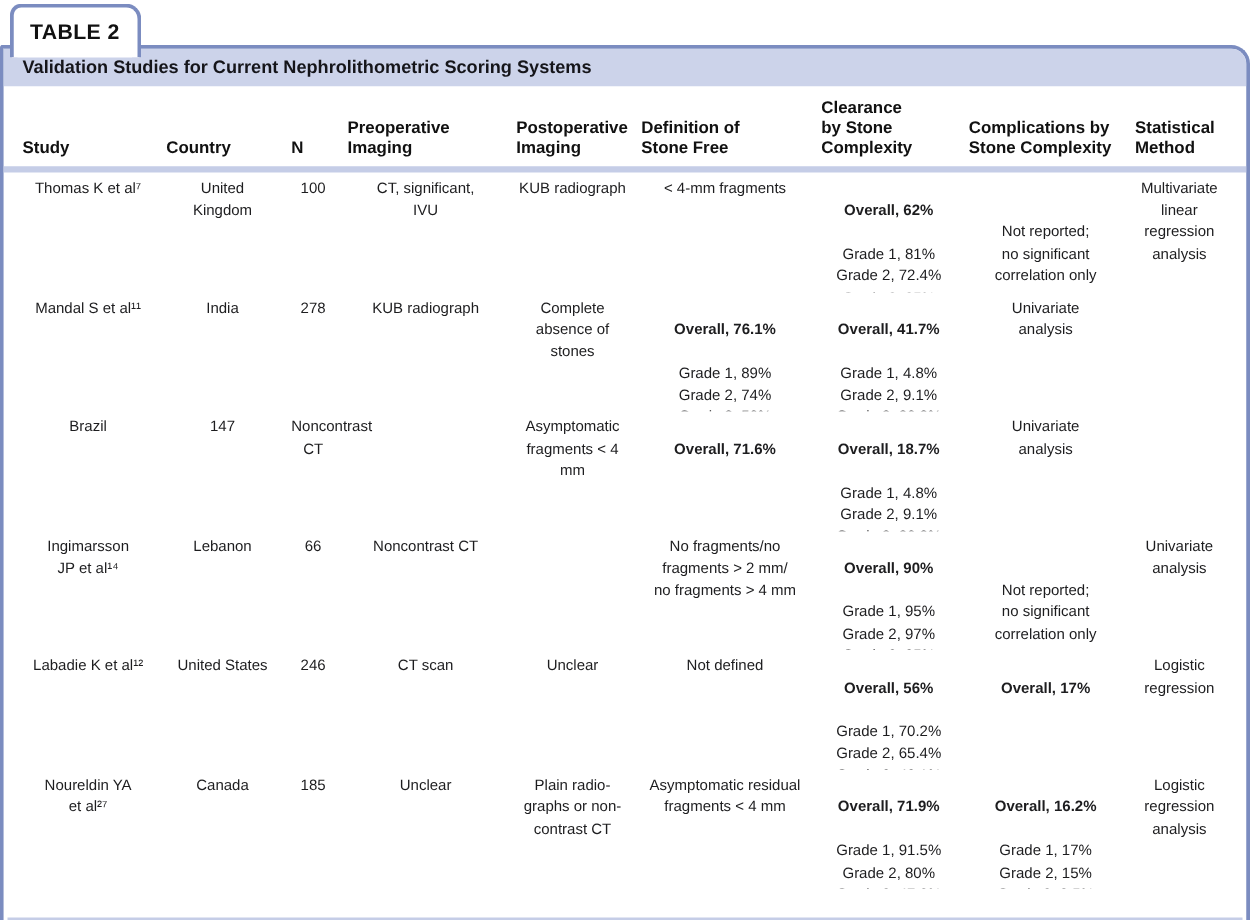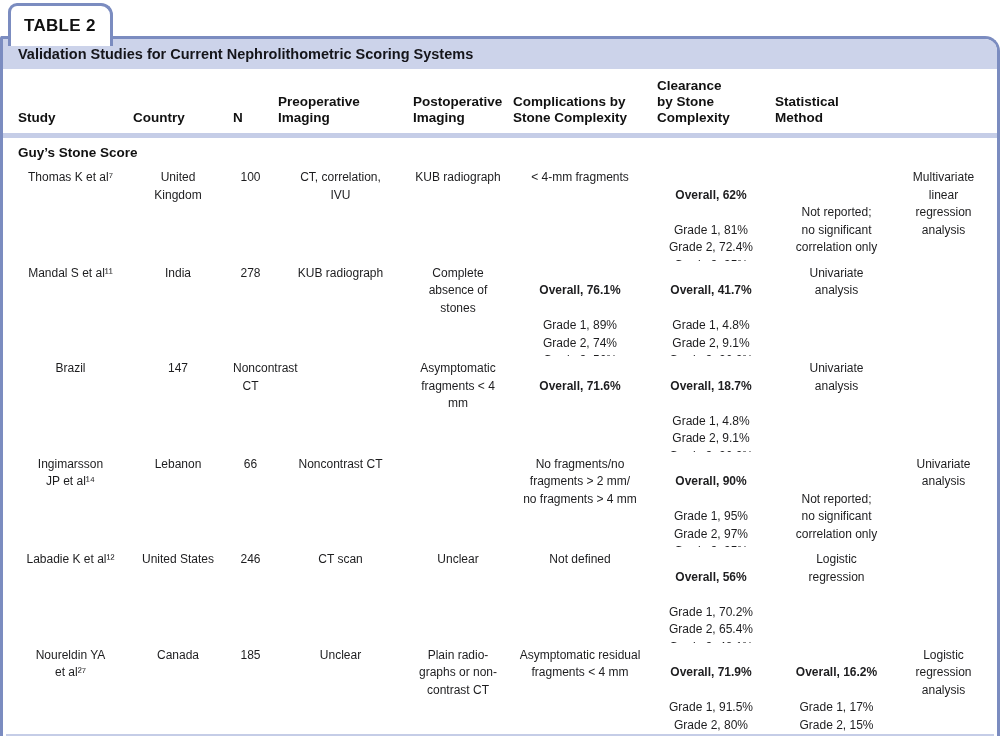--- a/index.html
+++ b/index.html
@@ -60,39 +60,40 @@
   <div class="titlebar">Validation Studies for Current Nephrolithometric Scoring Systems</div>
 
   <div class="grid hdr">
     <div class="hcell">Study</div>
     <div class="hcell">Country</div>
     <div class="hcell">N</div>
     <div class="hcell">Preoperative
 Imaging</div>
     <div class="hcell">Postoperative
 Imaging</div>
-    <div class="hcell">Complications by
-Stone Complexity</div>
+    <div class="hcell">Definition of
+Stone Free</div>
     <div class="hcell">Clearance
 by Stone
 Complexity</div>
+    <div class="hcell">Complications by
+Stone Complexity</div>
     <div class="hcell">Statistical
 Method</div>
   </div>
 
   <div class="sep"></div>
 
-  <div class="section">Guy’s Stone Score</div>
 
   <div class="grid row">
     <div class="cell">Thomas K et al⁷</div>
     <div class="cell">United
 Kingdom</div>
     <div class="cell">100</div>
-    <div class="cell">CT, correlation,
+    <div class="cell">CT, significant,
 IVU</div>
     <div class="cell">KUB radiograph</div>
     <div class="cell">&lt; 4-mm fragments</div>
     <div class="cell">
       <div class="ov">Overall, 62%</div>
       <div>Grade 1, 81%
 Grade 2, 72.4%
 Grade 3, 35%
 Grade 4, 29%</div>
     </div>
@@ -187,20 +188,24 @@
     <div class="cell">246</div>
     <div class="cell">CT scan</div>
     <div class="cell">Unclear</div>
     <div class="cell">Not defined</div>
     <div class="cell">
       <div class="ov">Overall, 56%</div>
       <div>Grade 1, 70.2%
 Grade 2, 65.4%
 Grade 3, 48.1%
 Grade 4, 35.9%</div>
+    </div>
+    <div class="cell">
+      <div class="ov">Overall, 17%</div>
+      <div></div>
     </div>
     <div class="cell">Logistic
 regression</div>
   </div>
 
   <div class="grid row">
     <div class="cell">Noureldin YA
 et al²⁷</div>
     <div class="cell">Canada</div>
     <div class="cell">185</div>

